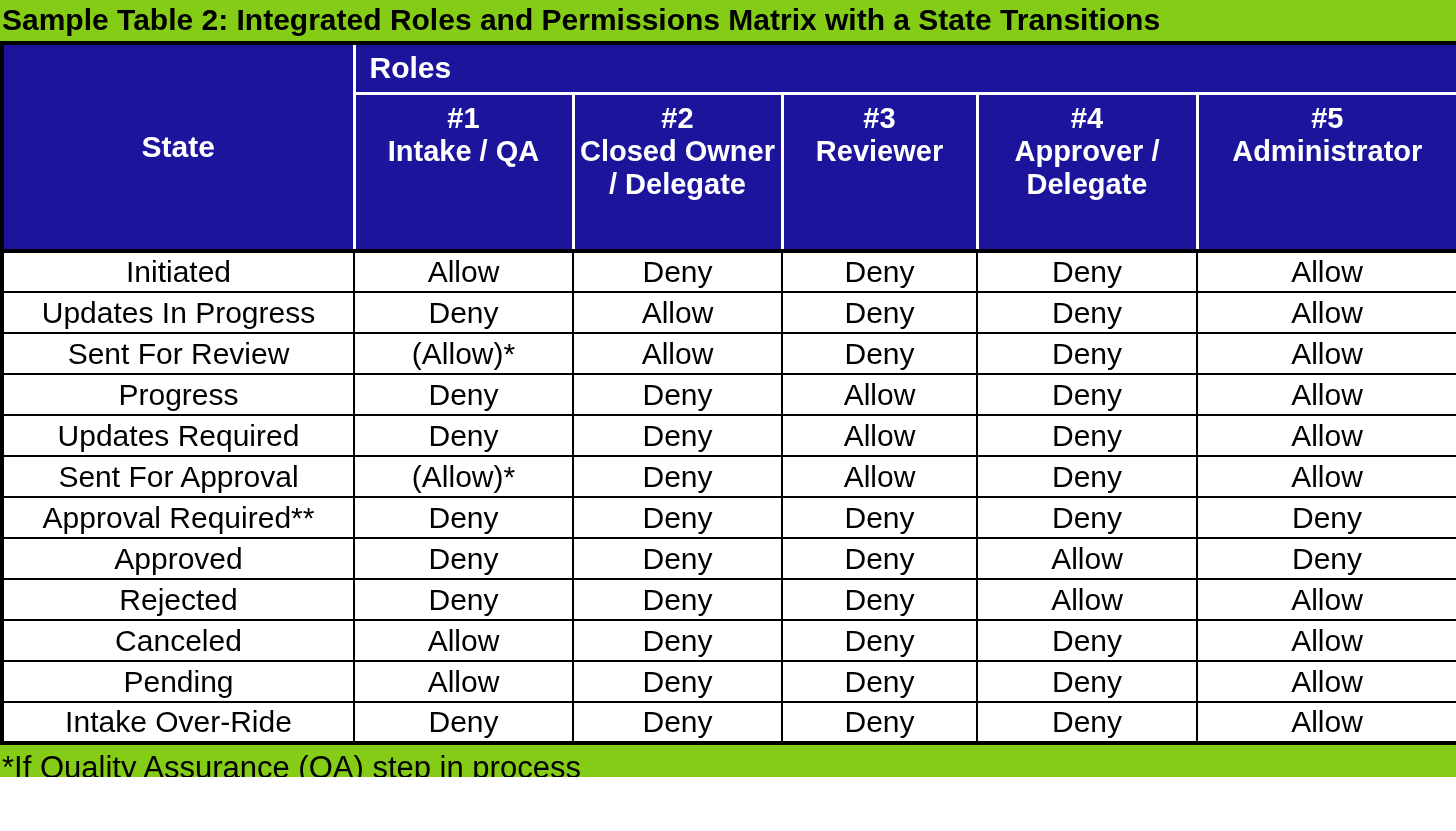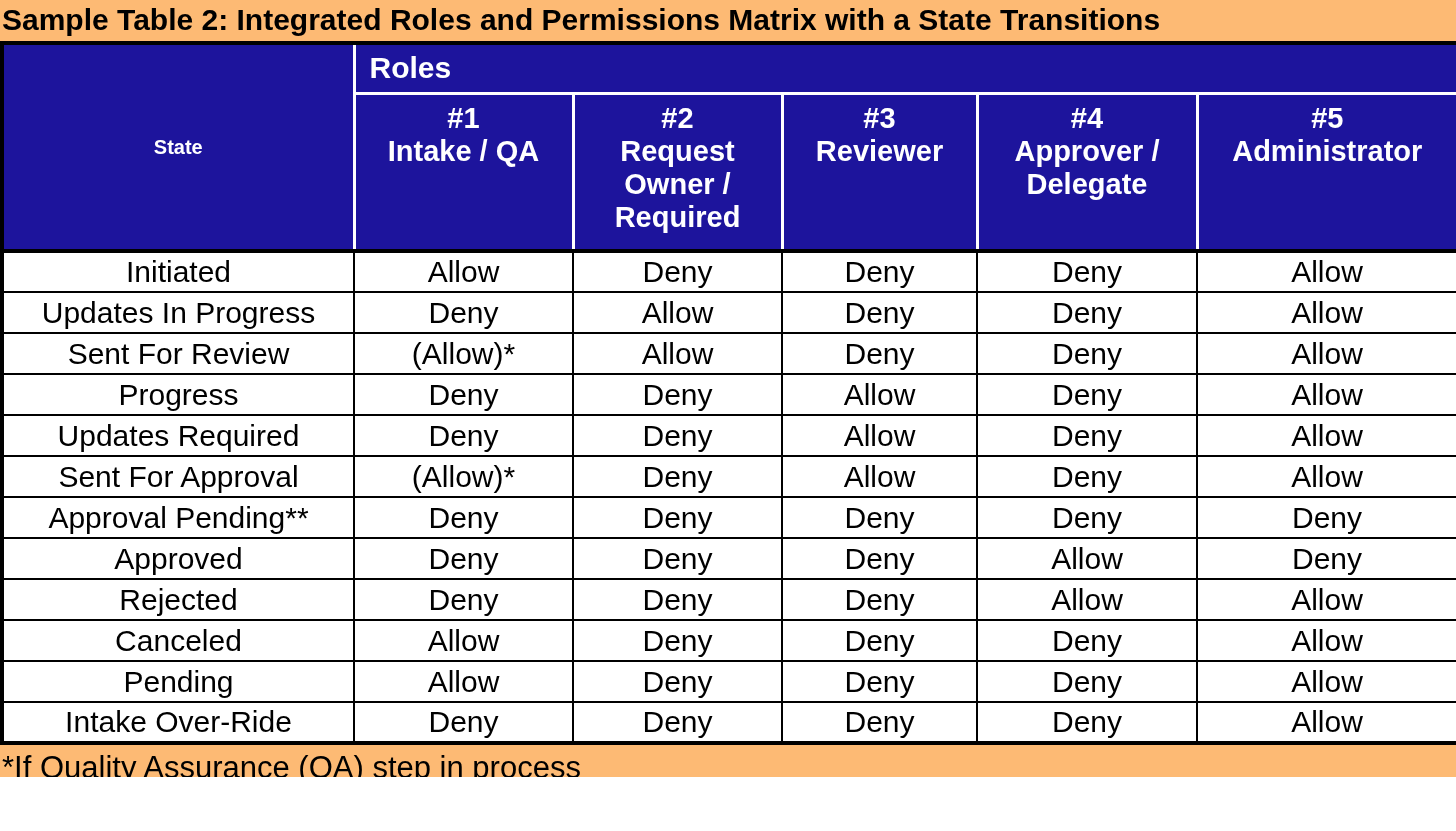--- a/index.html
+++ b/index.html
@@ -13,21 +13,21 @@
     margin: 0;
     padding: 0;
     background: #FFFFFF;
     font-family: "Liberation Sans", sans-serif;
     color: var(--body-text);
   }
   .page {
     width: 1456px;
     height: 777px;
     overflow: hidden;
-    background: #fdba74;
+    background: #84cc16;
   }
   .title {
     font-size: 30px;
     font-weight: bold;
     line-height: 40px;
     height: 41px;
     padding-left: 2px;
     white-space: nowrap;
     letter-spacing: 0px;
   }
@@ -43,21 +43,21 @@
     color: var(--header-text);
     font-weight: bold;
     font-size: 29px;
     padding: 0;
   }
   th.state-h {
     border: 4px solid var(--border-color);
     border-right: 3px solid #FFFFFF;
     text-align: center;
     vertical-align: middle;
-    font-size: 20px;
+    font-size: 30px;
   }
   th.roles-h {
     border: 3px solid #FFFFFF;
     border-top: 4px solid var(--border-color);
     border-right: 4px solid var(--border-color);
     text-align: left;
     vertical-align: middle;
     padding-left: 14px;
     height: 50px;
     font-size: 30px;
@@ -116,21 +116,21 @@
         <th class="state-h" rowspan="2">State</th>
         <th class="roles-h" colspan="5">Roles</th>
       </tr>
       <tr>
         <th class="role-h">
           <div>#1</div>
           <div>Intake / QA</div>
         </th>
         <th class="role-h">
           <div>#2</div>
-          <div>Request Owner / Required</div>
+          <div>Closed Owner / Delegate</div>
         </th>
         <th class="role-h">
           <div>#3</div>
           <div>Reviewer</div>
         </th>
         <th class="role-h">
           <div>#4</div>
           <div>Approver / Delegate</div>
         </th>
         <th class="role-h last">
@@ -182,21 +182,21 @@
   </tr>
         <tr>
     <td>Sent For Approval</td>
     <td>(Allow)*</td>
     <td>Deny</td>
     <td>Allow</td>
     <td>Deny</td>
     <td>Allow</td>
   </tr>
         <tr>
-    <td>Approval Pending**</td>
+    <td>Approval Required**</td>
     <td>Deny</td>
     <td>Deny</td>
     <td>Deny</td>
     <td>Deny</td>
     <td>Deny</td>
   </tr>
         <tr>
     <td>Approved</td>
     <td>Deny</td>
     <td>Deny</td>

